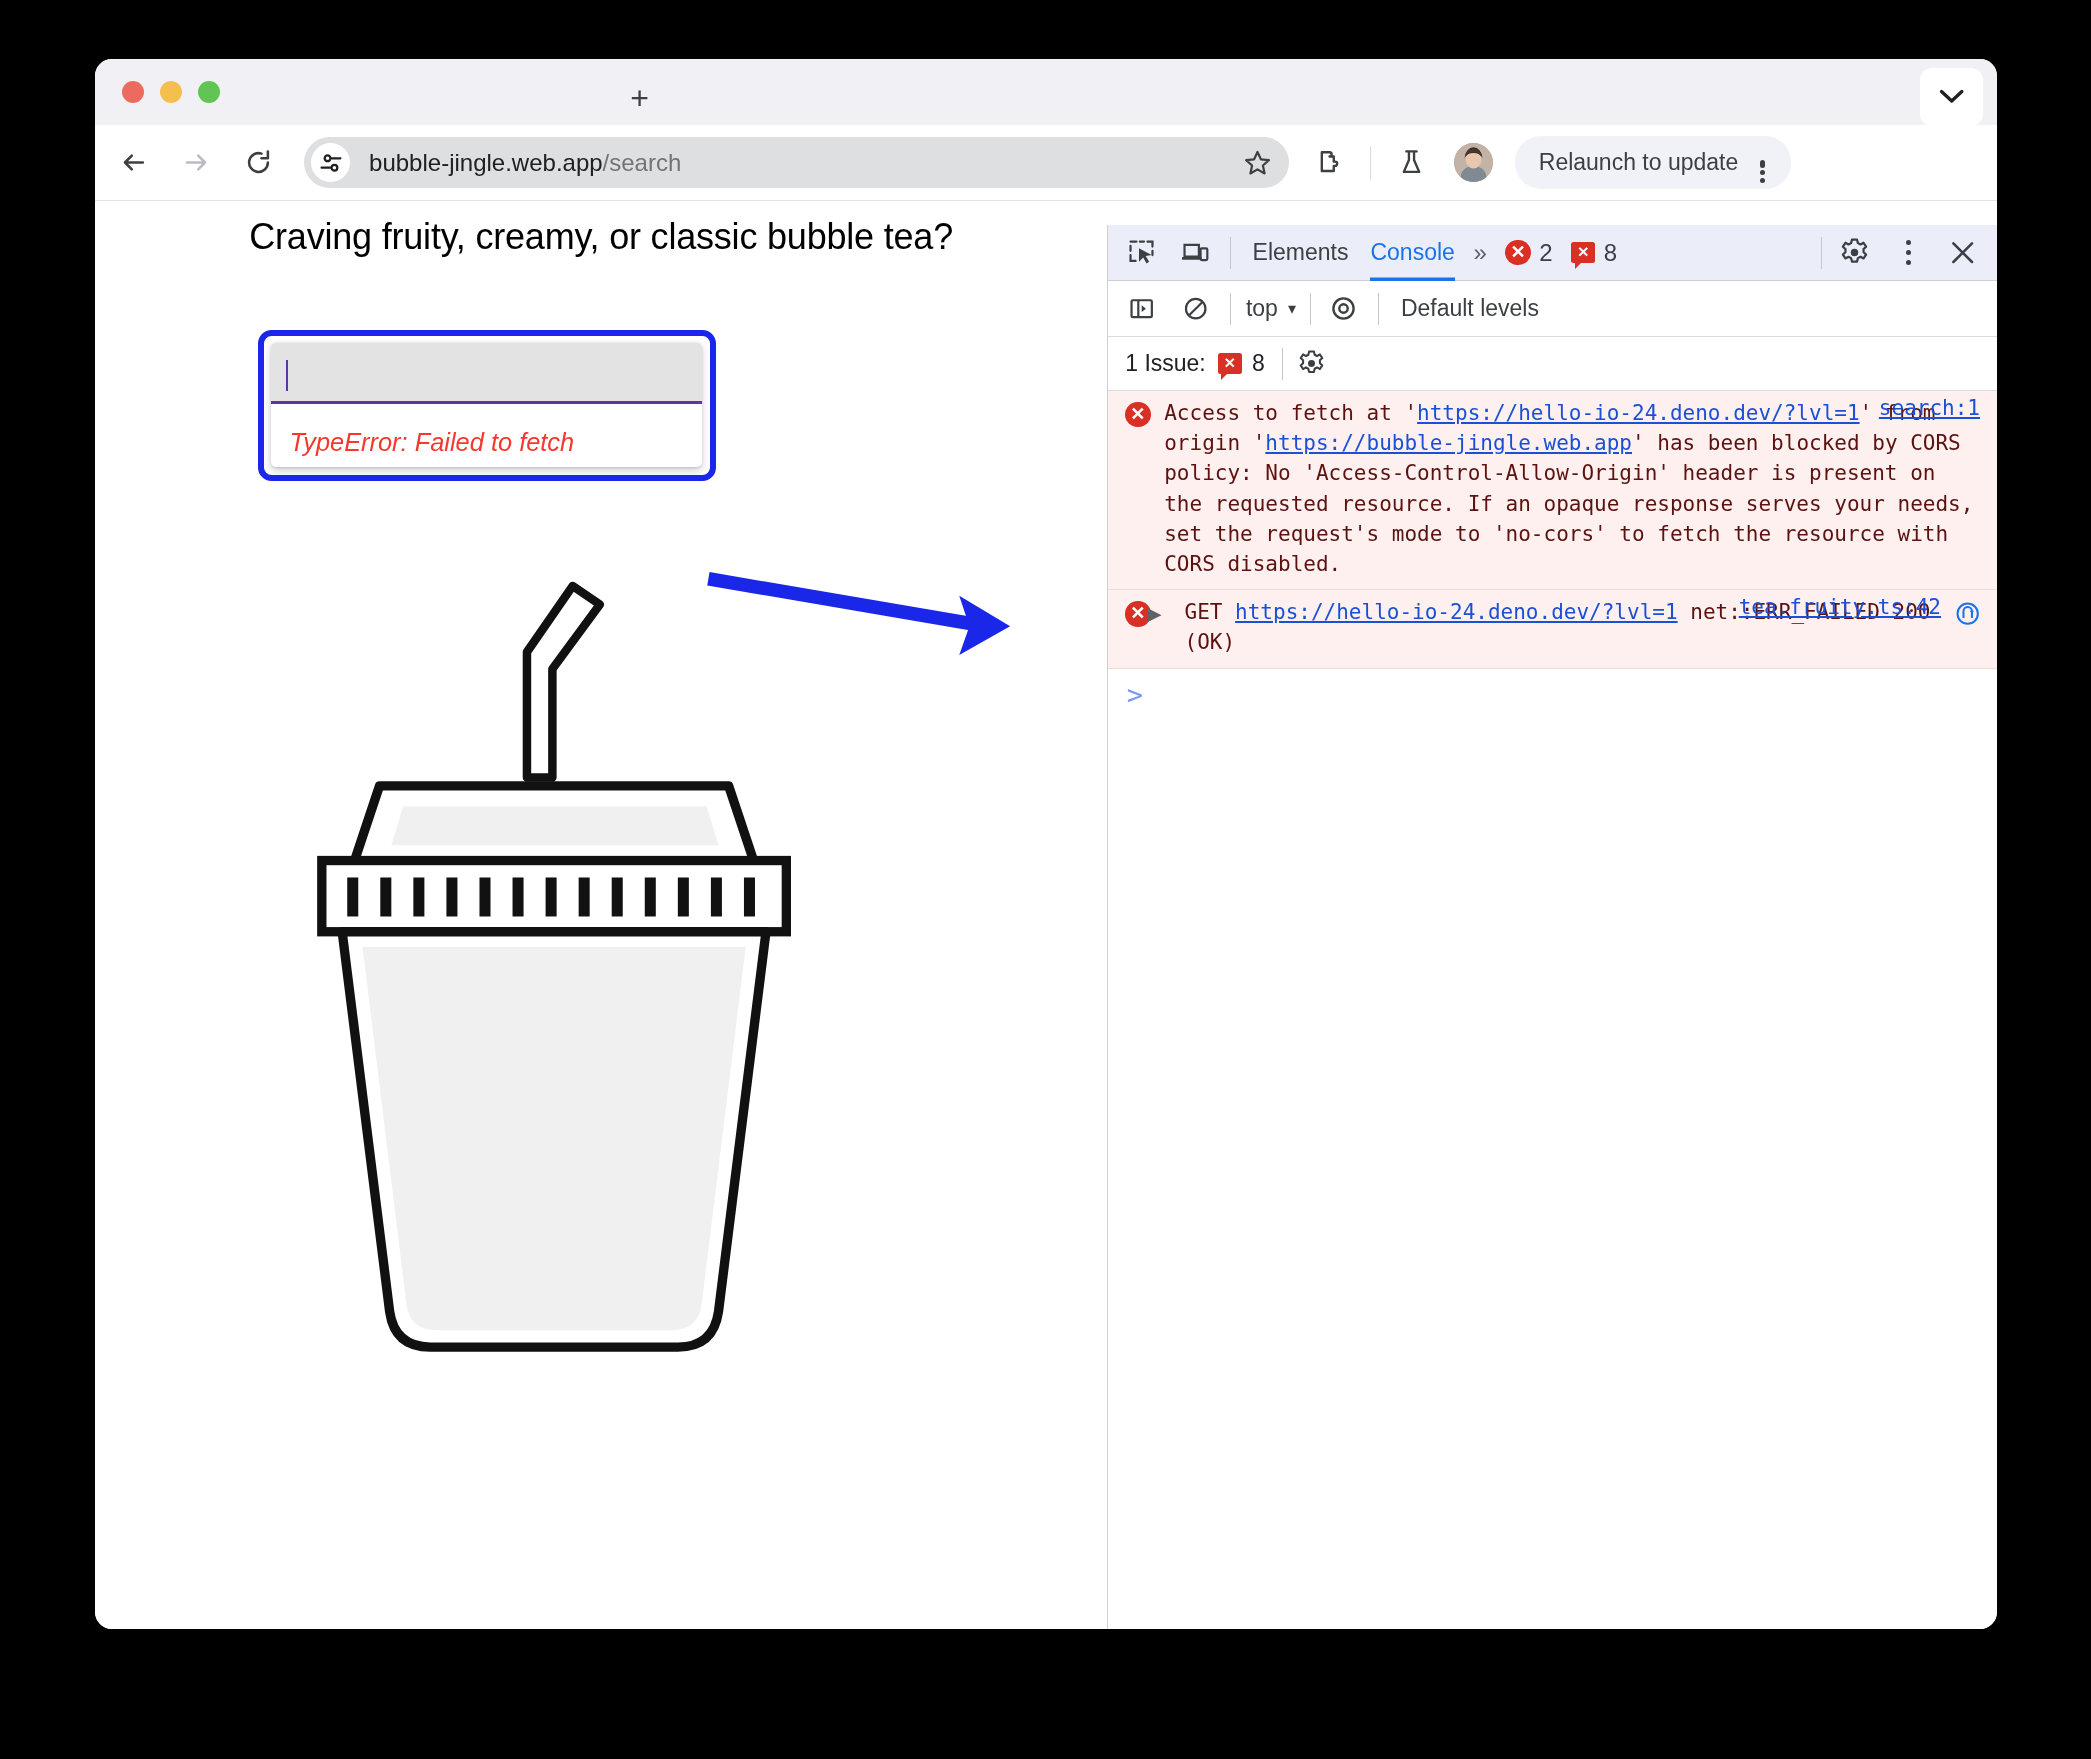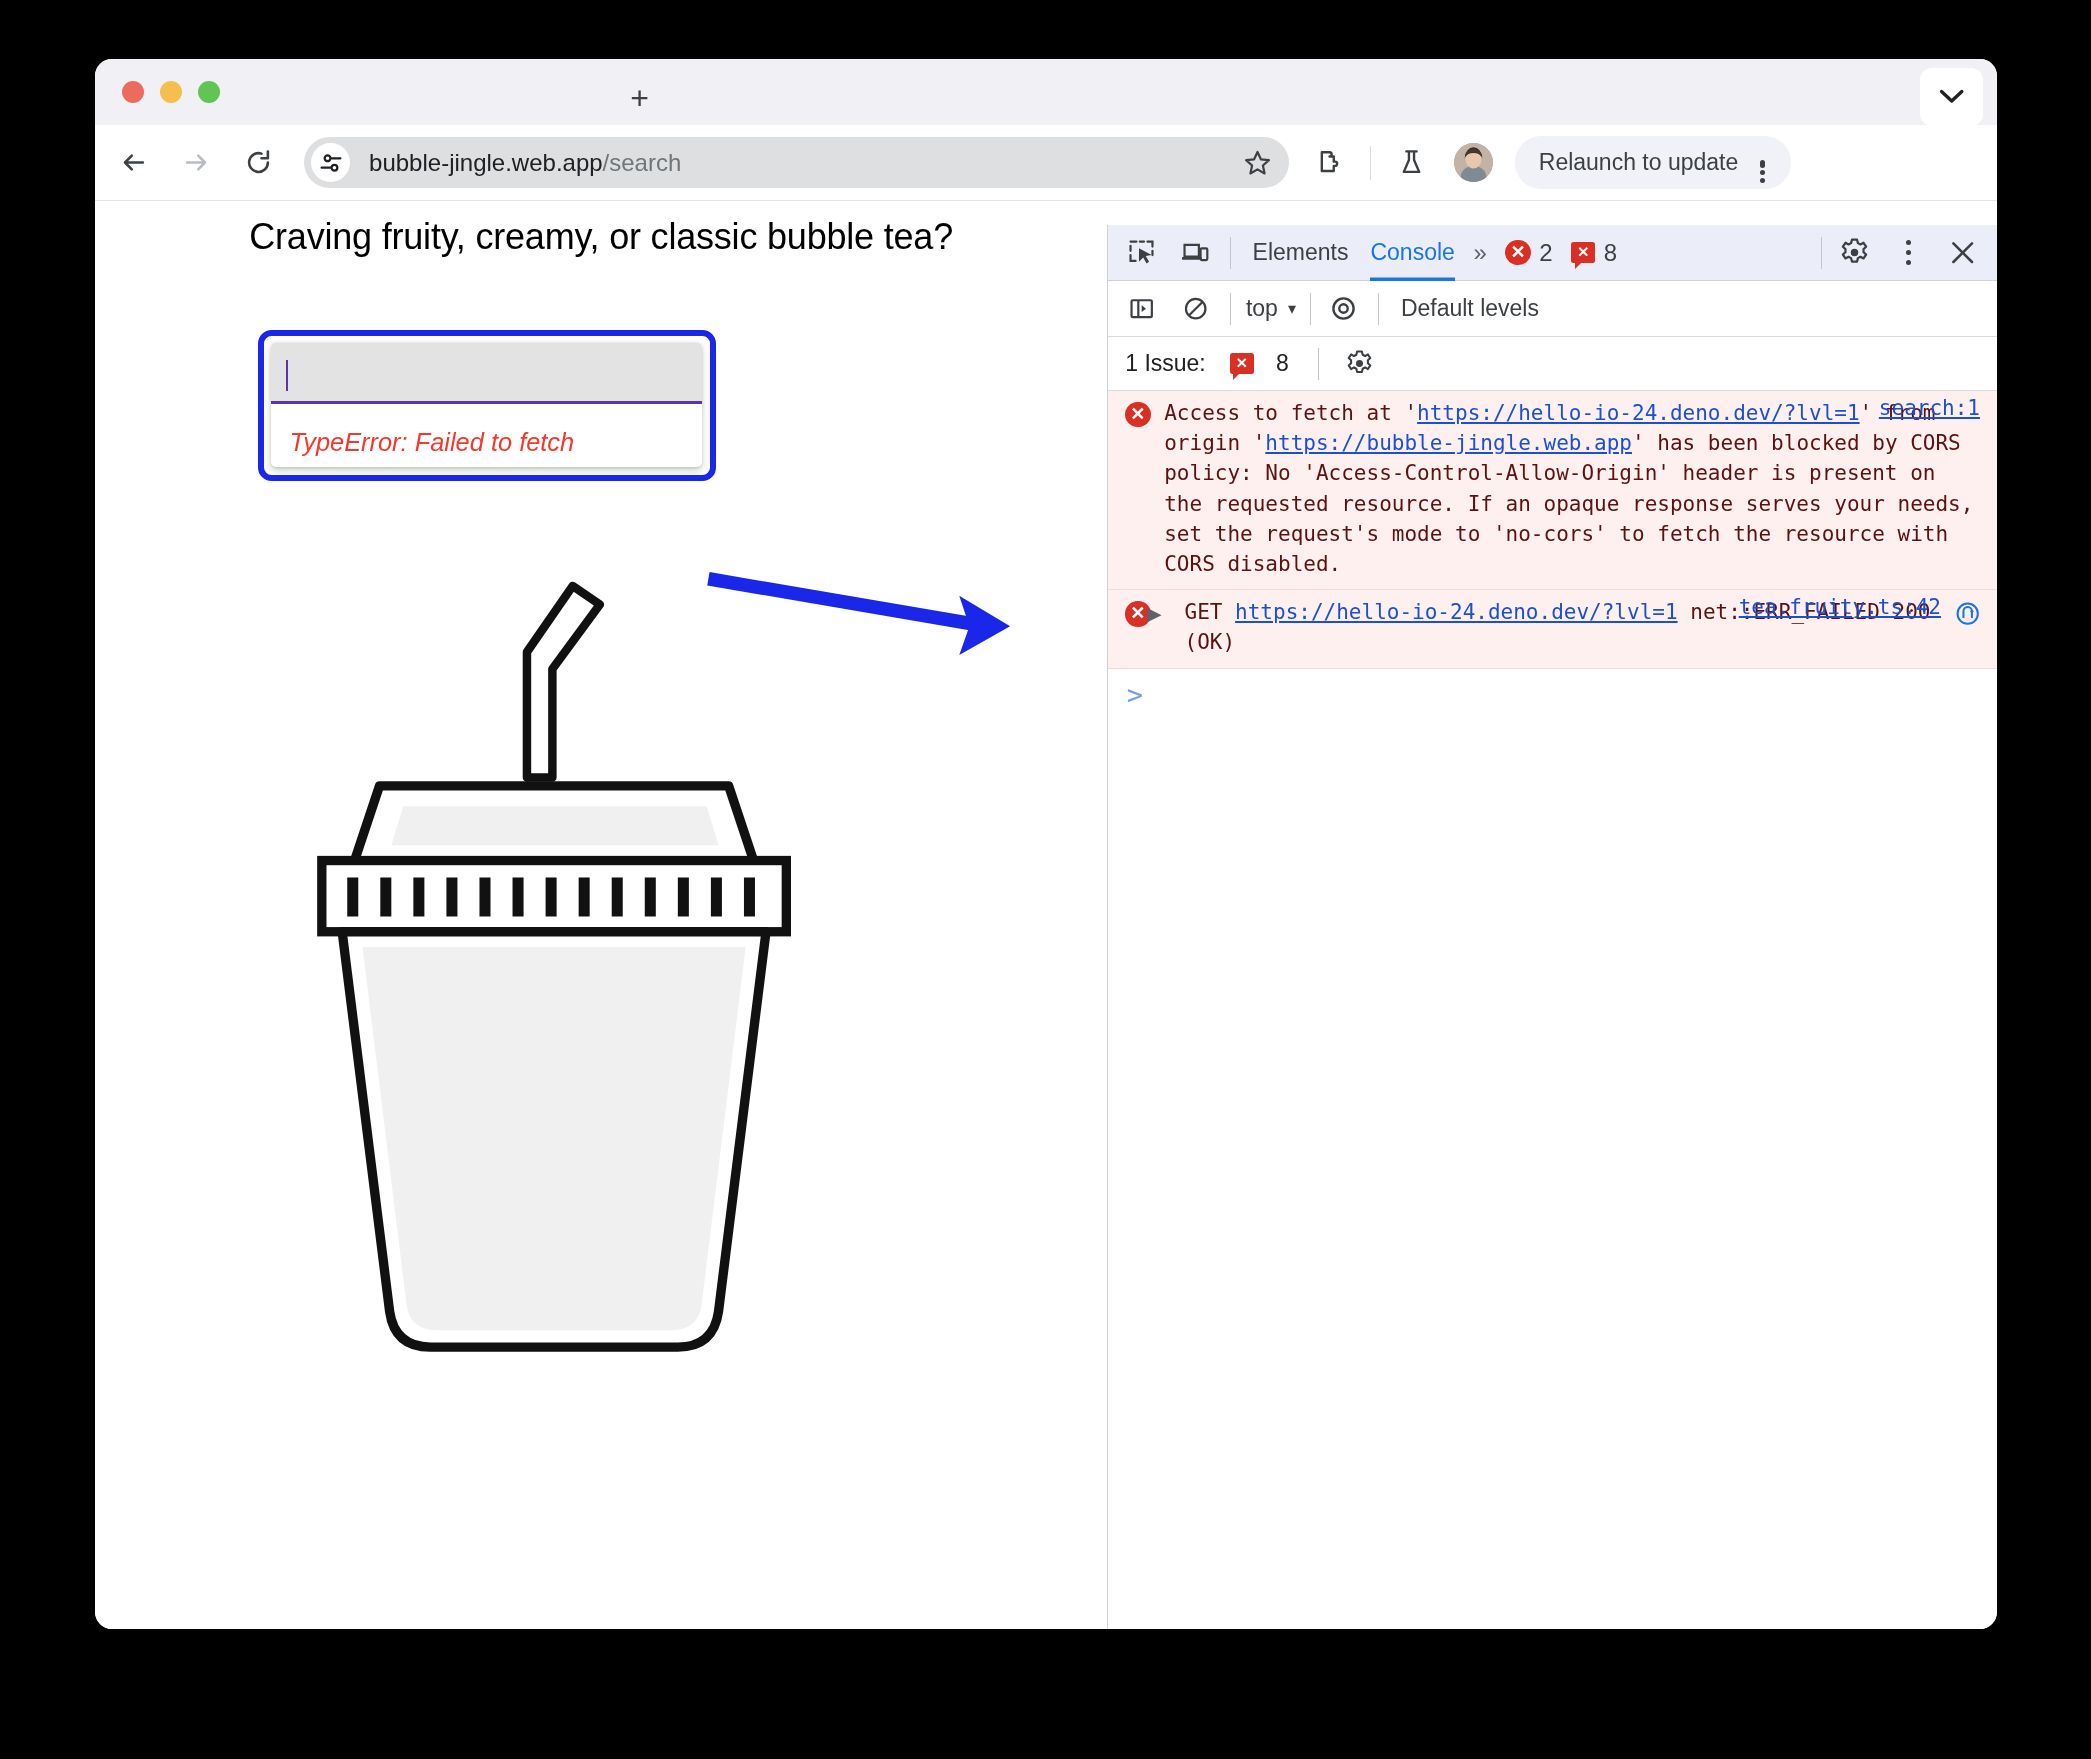--- a/index.html
+++ b/index.html
@@ -275,21 +275,21 @@
   .levels {
     margin-left: 18.6px; font-size: 23px; color: #3c4043;
     display: flex; align-items: center; flex: 0 0 auto;
   }
 
   
   .issues-bar {
     position: relative; height: 54px;
     background: #ffffff;
     border-bottom: 0.8px solid #d9dbde;
-    display: flex; align-items: center; gap: 12px;
+    display: flex; align-items: center;
   }
   .issues-label { margin-left: 17px; font-size: 23px; color: #202124; }
   .issues-bar .issue-bubble { margin-left: 12px; }
   .issues-bar .icount { margin-left: 10.2px; font-size: 23px; color: #202124; }
   .issues-bar .ivsep { width: 0.8px; height: 32px; background: #c3c7cc; margin-left: 17px; }
   .issues-bar .gear { margin-left: 15.3px; color: #3c4043; display: flex; }
 
   
   .msg {
     position: relative;

